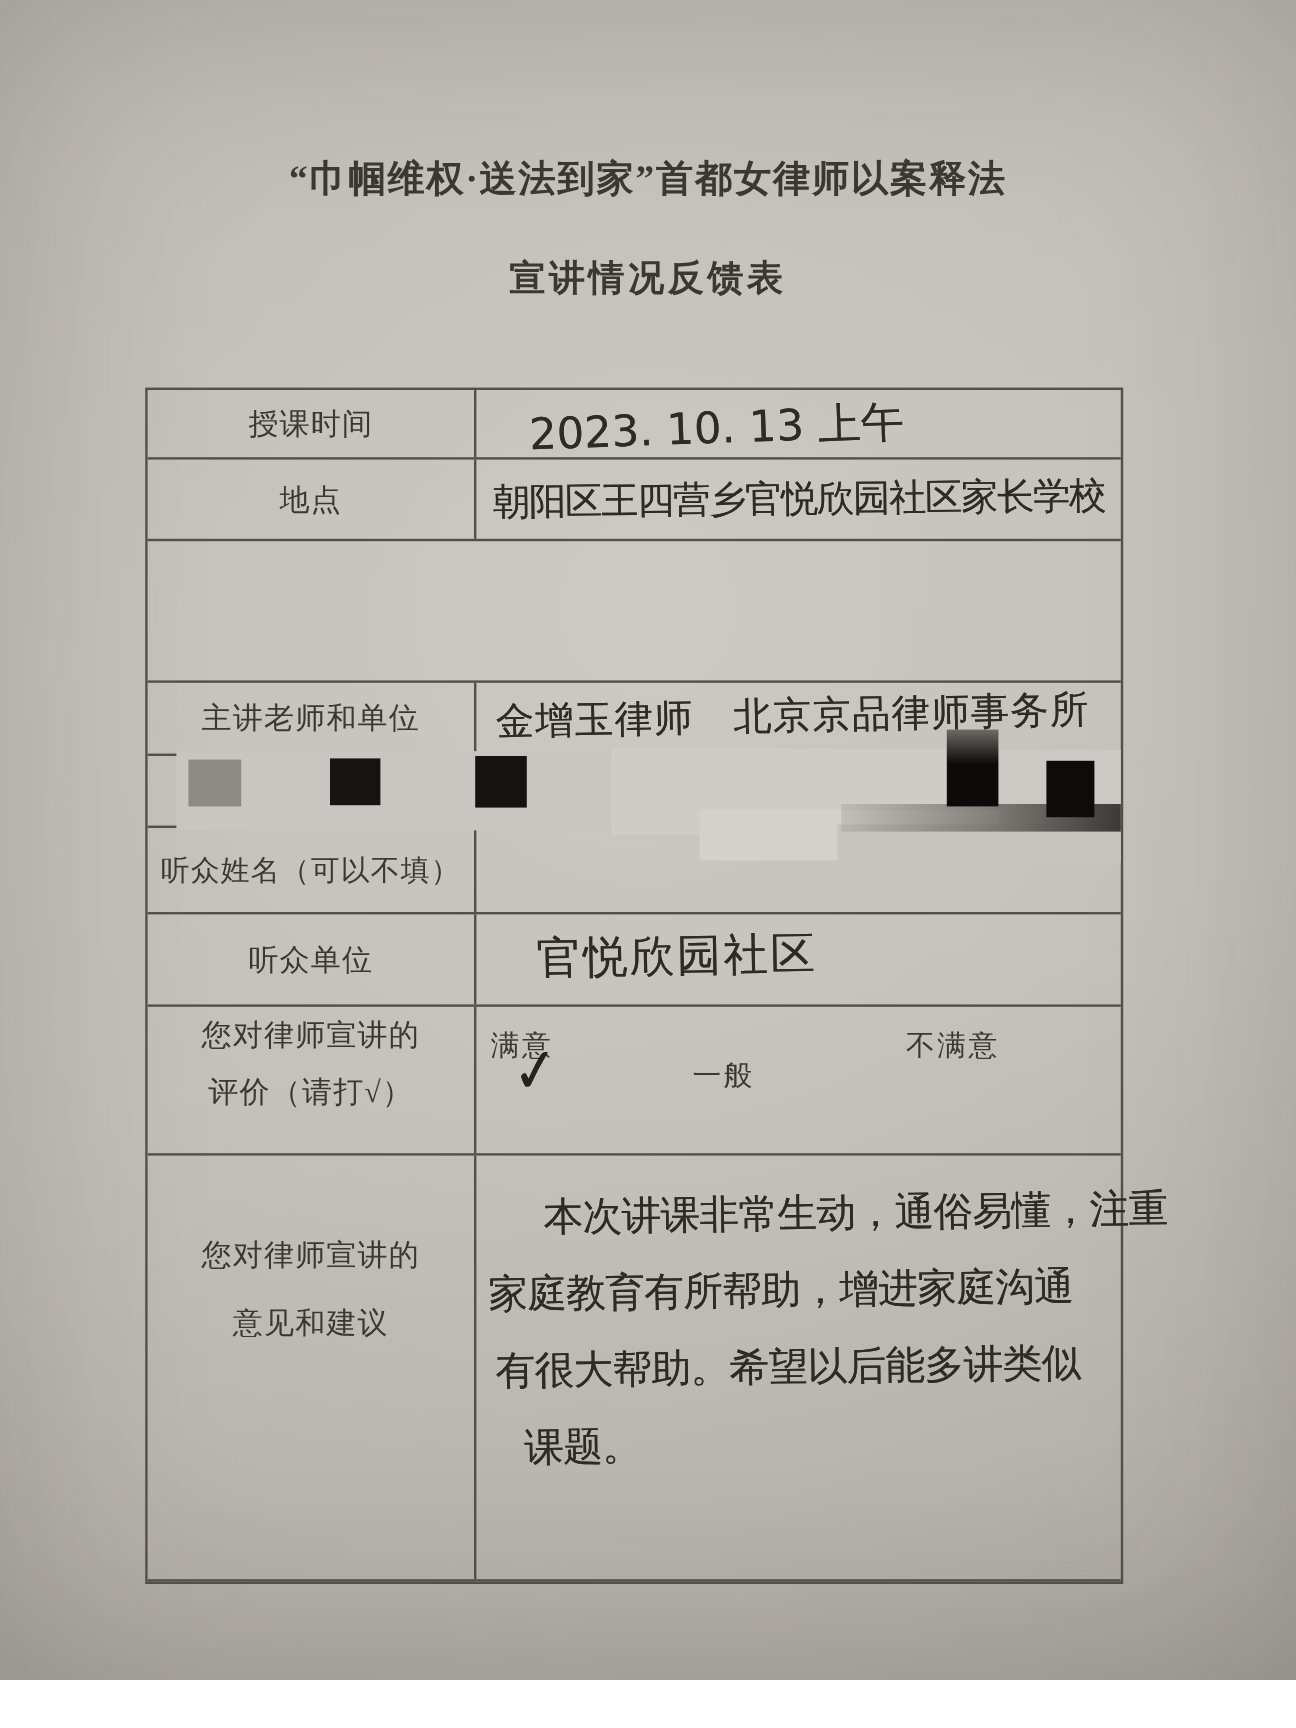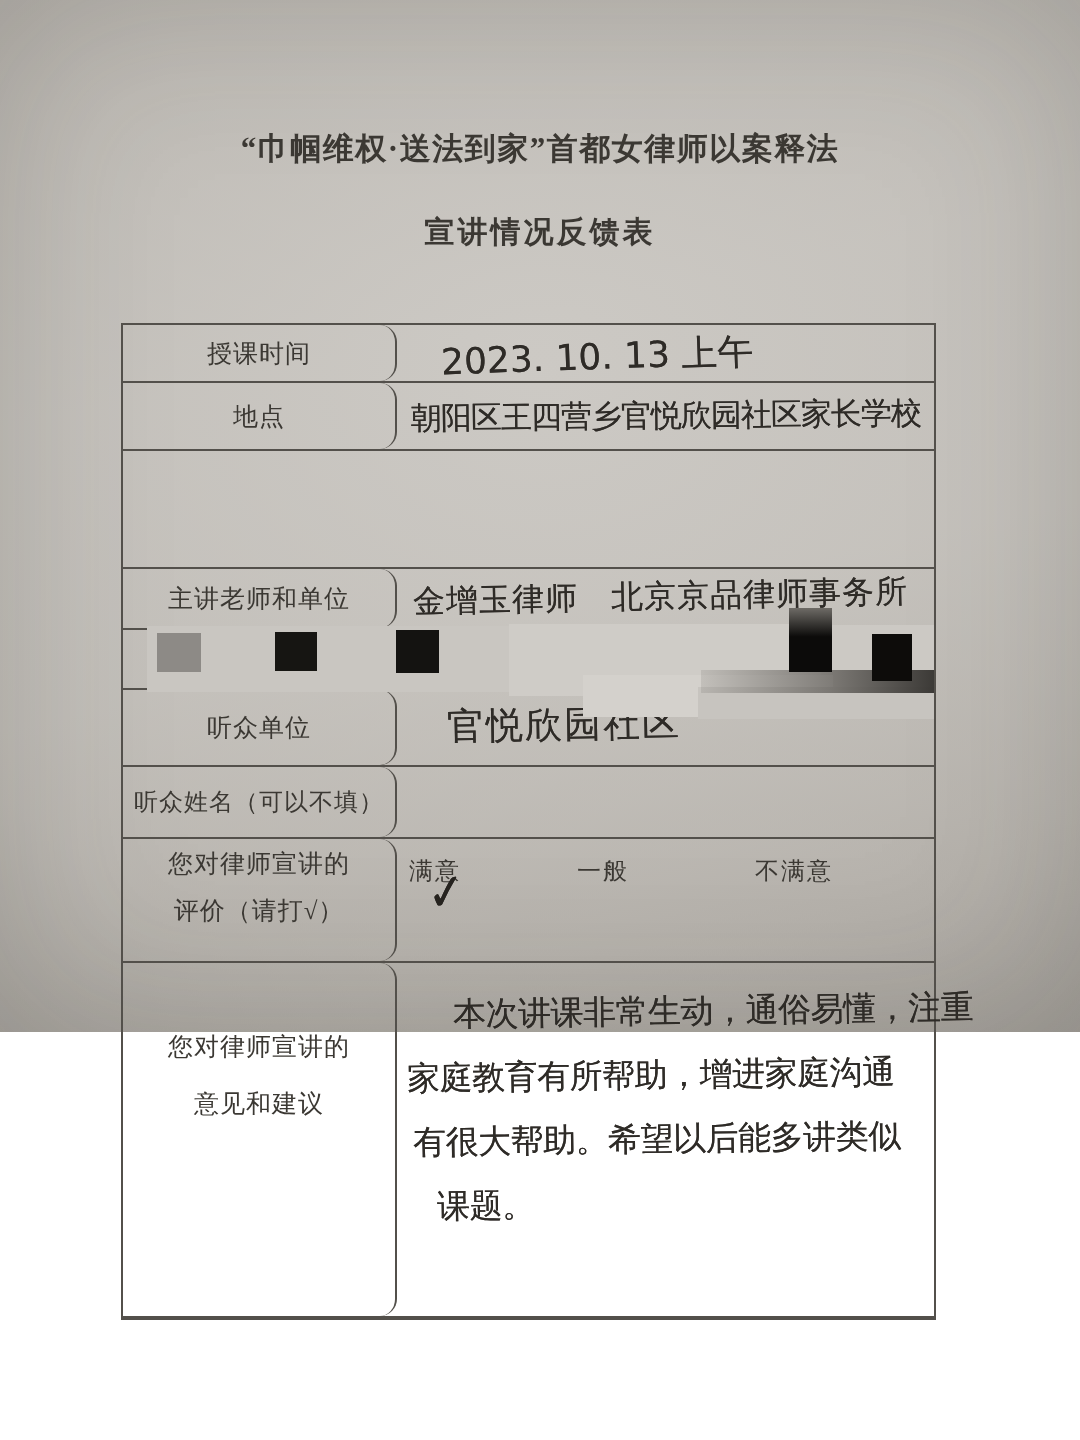--- a/index.html
+++ b/index.html
@@ -11,40 +11,40 @@
     --paper-dark:#a29e98;
   }
   *{margin:0;padding:0;box-sizing:border-box;}
   html,body{width:1080px;height:1440px;}
   body{
     font-family:"Liberation Serif","DejaVu Serif",serif;
     color:var(--print);
     overflow:hidden;
   }
   .photo{
-    position:relative;width:1080px;height:1032px;
+    position:relative;width:1080px;height:1400px;
     background:
       radial-gradient(130% 105% at 50% 36%, rgba(205,202,197,0.9) 0%, rgba(188,184,178,0.55) 55%, rgba(150,146,140,0.75) 100%),
       linear-gradient(168deg,#b5b1ab 0%,#c6c3be 34%,#c5c2bd 58%,#aeaaa4 86%,#a09c96 100%);
     box-shadow:inset 0 0 180px rgba(40,38,35,.18);
   }
   .title-block{position:absolute;left:0;top:128px;width:1080px;text-align:center;}
   .title-line1{font-size:31px;font-weight:600;letter-spacing:1.5px;color:var(--print);}
   .title-line2{font-size:30px;font-weight:600;letter-spacing:3px;margin-top:42px;color:var(--print);}
 
   .doc-table{
     position:absolute;left:121px;top:323px;width:815px;height:997px;
     border:2px solid var(--line);
   }
   .row{display:flex;border-bottom:2px solid var(--line);position:relative;}
   .row:last-child{border-bottom:none;}
   .cell-label{
     width:274px;flex:0 0 274px;border-right:2px solid var(--line);
     display:flex;flex-direction:column;align-items:center;justify-content:center;
-    font-size:25px;letter-spacing:1px;color:var(--print);border-radius:17px;
+    font-size:25px;letter-spacing:1px;color:var(--print);
   }
   .cell-value{flex:1;position:relative;overflow:visible;}
 
   .r-time{height:58px;}
   .r-place{height:68px;}
   .r-topic{height:118px;}
   .r-lecturer{height:61px;}
   .r-redacted{height:60px;}
   .r-aud-name{height:72px;}
   .r-aud-org{height:77px;}
@@ -59,21 +59,21 @@
     display:inline-block;
   }
   .hw-time{position:absolute;left:44px;top:8px;font-size:36px;transform:rotate(-2deg);}
   .hw-place{position:absolute;left:14px;top:12px;font-size:31px;letter-spacing:-1px;transform:rotate(-0.6deg);}
   .hw-topic{position:absolute;left:40px;top:26px;font-size:36px;letter-spacing:1px;transform:rotate(-1deg);}
   .hw-lecturer{position:absolute;left:16px;top:6px;font-size:32px;letter-spacing:1px;transform:rotate(-1.2deg);}
   .hw-audorg{position:absolute;left:50px;top:10px;font-size:37px;letter-spacing:2px;transform:rotate(-1deg);}
 
   .rating-option{position:absolute;top:16px;font-size:24px;letter-spacing:2px;color:var(--print);}
   .opt-1{left:12px;}
-  .opt-2{left:180px;}
+  .opt-2{left:180px;margin-top:25px;}
   .opt-3{left:358px;}
   .check-mark{
     position:absolute;left:30px;top:26px;
     font-family:"DejaVu Sans",sans-serif;
     font-size:46px;color:#26231f;transform:rotate(-6deg) scaleY(1.1);
     text-shadow:0 0 .5px rgba(30,27,24,.9);
   }
   .label-2line .lbl-line{line-height:1;text-align:center;}
   .label-rating .lbl-line1{margin-top:-26px;}
   .label-rating .lbl-line2{margin-top:22px;}
@@ -142,31 +142,31 @@
       <div class="cell-value">
         <span class="hand hw-lecturer">金增玉律师　北京京品律师事务所</span>
       </div>
     </div>
 
     <div class="row r-redacted">
       <div class="cell-label"></div>
       <div class="cell-value"></div>
     </div>
 
+    <div class="row r-aud-name">
+      <div class="cell-label" style="font-size:24px;">听众姓名（可以不填）</div>
+      <div class="cell-value">
+        <span class="hand"></span>
+      </div>
+    </div>
+
     <div class="row r-aud-org">
       <div class="cell-label">听众单位</div>
       <div class="cell-value">
         <span class="hand hw-audorg">官悦欣园社区</span>
-      </div>
-    </div>
-
-    <div class="row r-aud-name">
-      <div class="cell-label" style="font-size:24px;">听众姓名（可以不填）</div>
-      <div class="cell-value">
-        <span class="hand"></span>
       </div>
     </div>
 
     <div class="row r-rating">
       <div class="cell-label label-2line label-rating">
         <div class="lbl-line lbl-line1">您对律师宣讲的</div>
         <div class="lbl-line lbl-line2">评价（请打√）</div>
       </div>
       <div class="cell-value">
         <span class="rating-option opt-1">满意</span>

